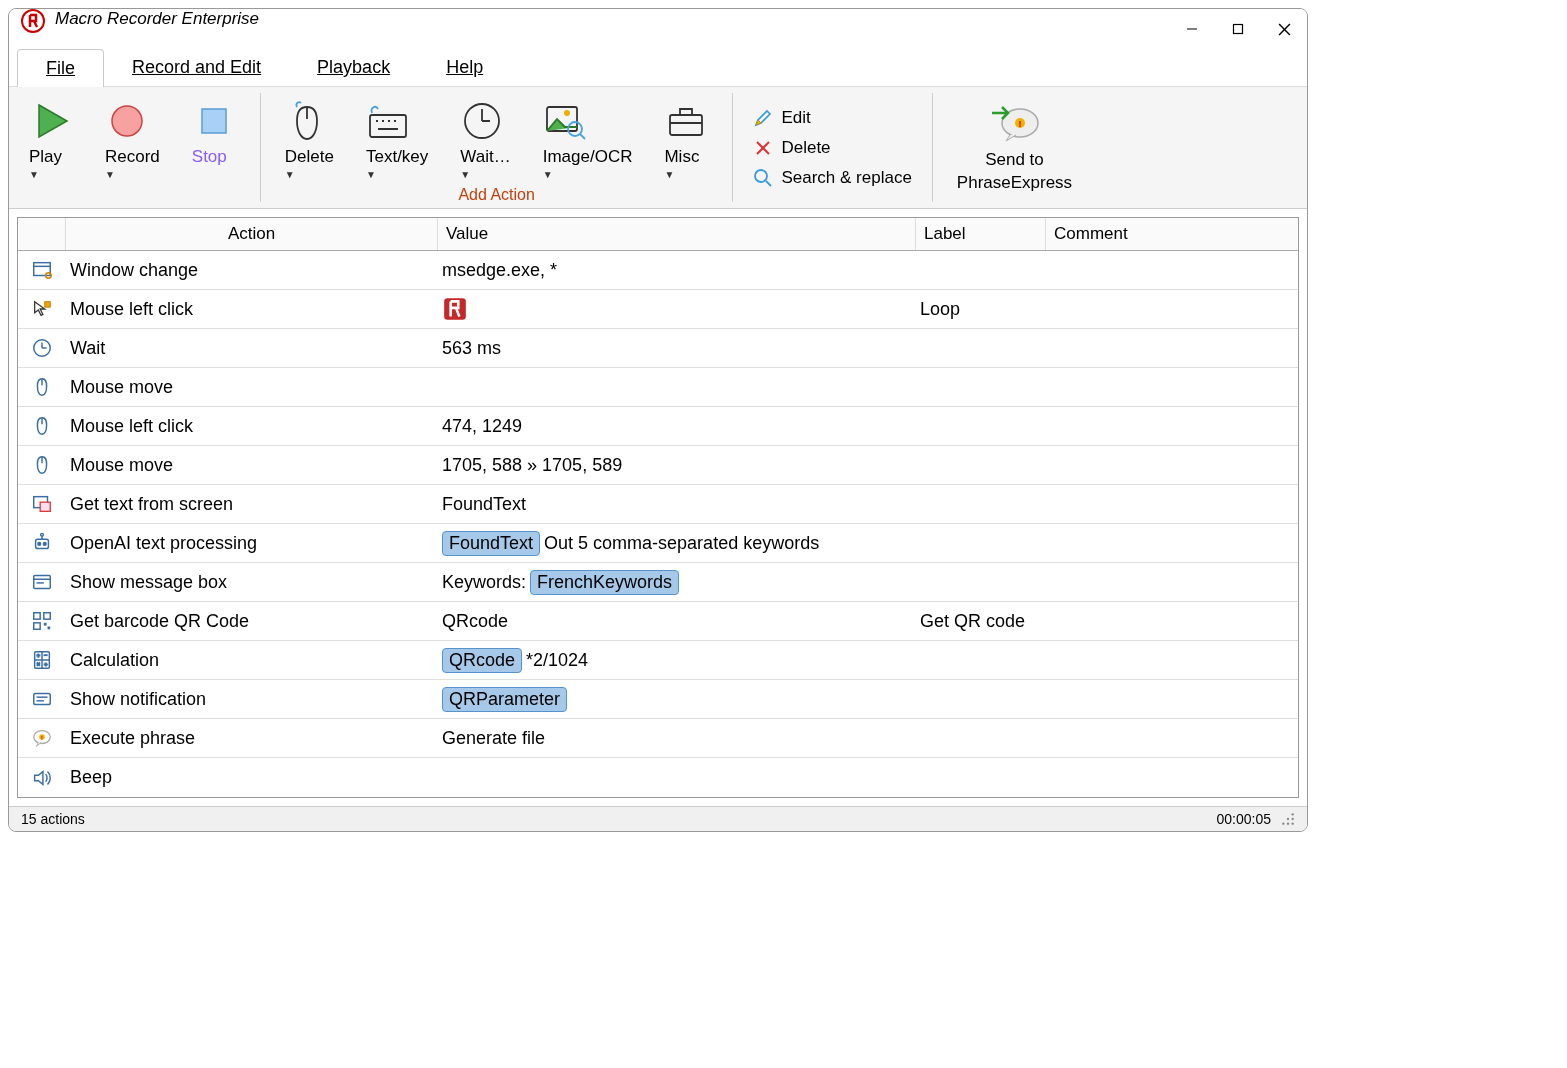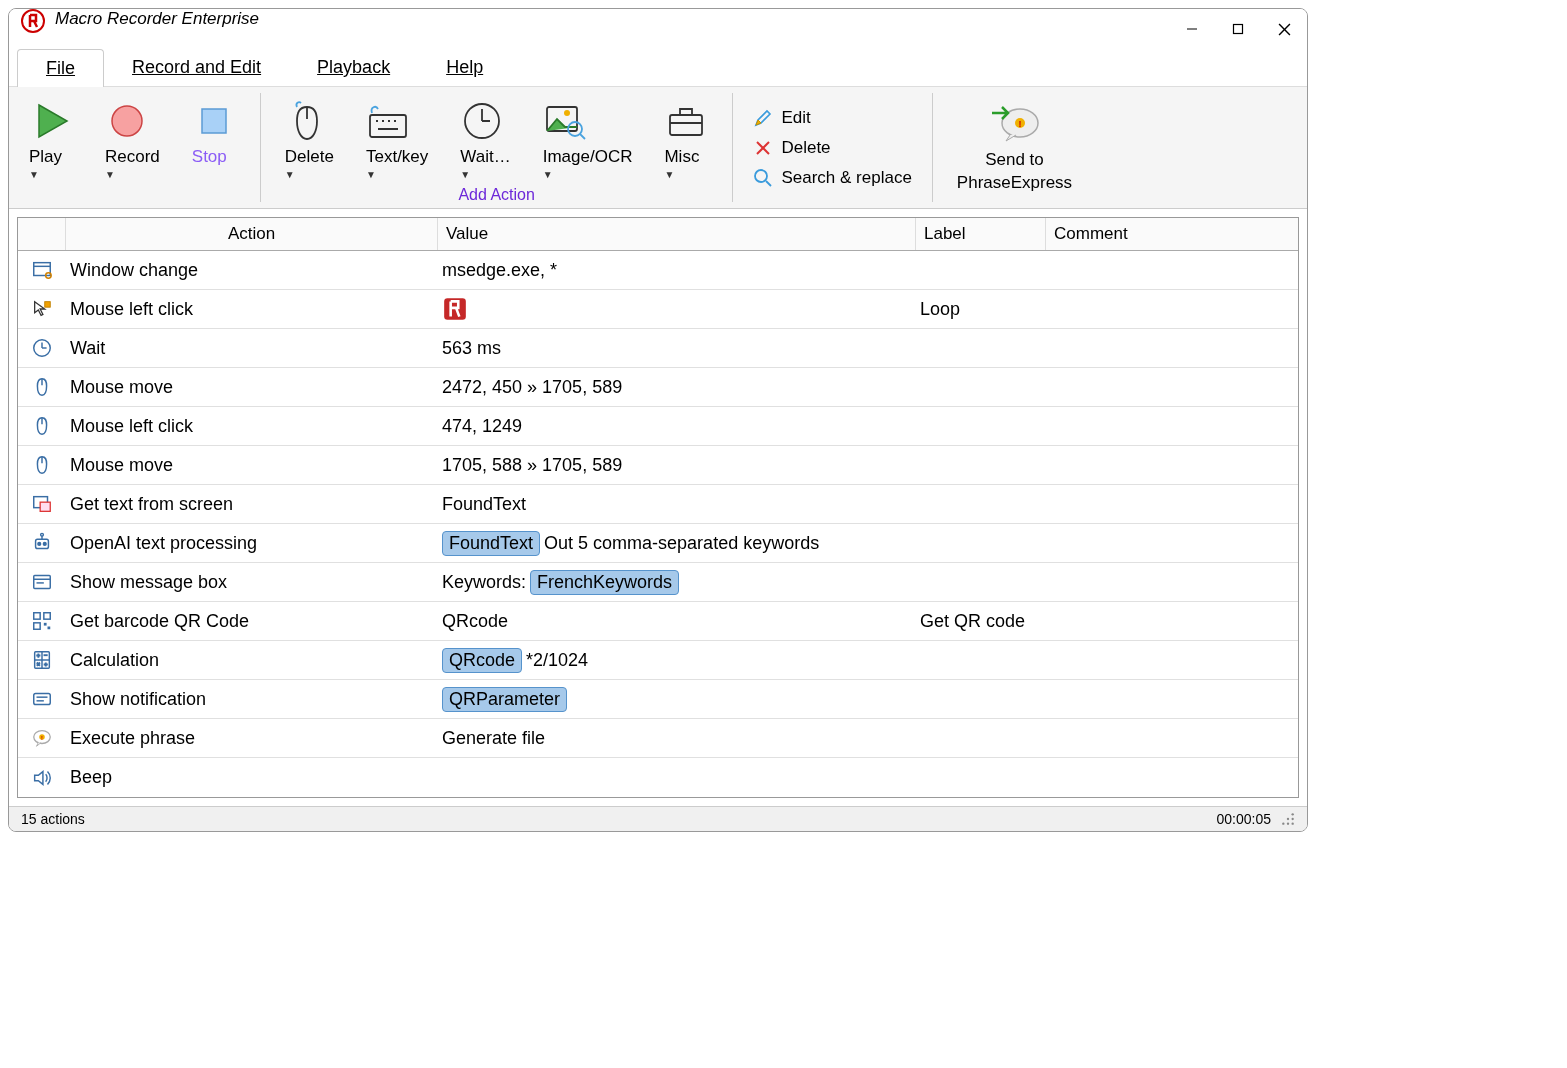--- a/index.html
+++ b/index.html
@@ -15,21 +15,21 @@
     
     
     .menubar { height: 38px; display: flex; align-items: stretch; padding: 0 8px; border-bottom: 1px solid #ddd; text-decoration: underline; }
     .menubar .menu-item { padding: 0 28px; display: flex; align-items: center; font-size: 18px; cursor: pointer; border-top-left-radius: 4px; border-top-right-radius: 4px; }
     .menubar .menu-item.active { background: #fff; border: 1px solid #ccc; border-bottom: none; position: relative; margin-bottom: -1px; }
     
     
     .ribbon { display: flex; align-items: stretch; background: #f5f5f5; border-bottom: 1px solid #ccc; }
     .ribbon-group { display: flex; flex-direction: column; justify-content: space-between; padding: 8px 6px 4px 6px; position: relative; }
     .ribbon-sep { width: 1px; background: #ccc; margin: 6px 4px; }
-    .ribbon-group-label { text-align: center; font-size: 16px; color: #6d28d9; margin-top: 2px; }
+    .ribbon-group-label { text-align: center; font-size: 16px; color: #c2410c; margin-top: 2px; }
     .ribbon-buttons { display: flex; gap: 4px; }
     .ribbon-btn { display: flex; flex-direction: column; align-items: flex-start; padding: 4px 14px; cursor: pointer; border-radius: 4px; min-width: 68px; }
     .ribbon-btn .icon-large { width: 44px; height: 44px; display: flex; align-items: center; justify-content: center; margin-bottom: 4px; }
     .ribbon-btn .label { font-size: 17px; white-space: nowrap; }
     .ribbon-btn .dropdown-marker { font-size: 10px; color: #333; margin-top: 2px; }
     .ribbon-btn.disabled { color: #8b5cf6; }
     .ribbon-linkgroup { display: flex; flex-direction: column; justify-content: center; gap: 10px; padding: 10px 16px; }
     .ribbon-link { display: flex; align-items: flex-start; gap: 8px; font-size: 17px; cursor: pointer; }
     .ribbon-link .small-icon { width: 20px; height: 20px; display: flex; align-items: center; justify-content: center; }
     .send-group { display: flex; flex-direction: column; align-items: center; justify-content: center; padding: 8px 20px; cursor: pointer; }
@@ -301,23 +301,20 @@
             <div class="gc-comment"></div>
           </div>
           <div class="grid-row">
             <div class="gc-icon">
               <svg viewBox="0 0 24 24" stroke="#3a6ea5" stroke-width="1.6" fill="none">
                 <path d="M12 3 C8 3 7 6 7 11 C7 17 9 21 12 21 C15 21 17 17 17 11 C17 6 16 3 12 3 Z"></path>
                 <line x1="12" y1="3" x2="12" y2="10"></line>
               </svg>
             </div>
             <div class="gc-action">Mouse move</div>
-            <div class="gc-value">
-              <span>2472, 450 » 1705, 589</span>
-            </div>
             <div class="gc-label"></div>
             <div class="gc-comment"></div>
           </div>
           <div class="grid-row">
             <div class="gc-icon">
               <svg viewBox="0 0 24 24" stroke="#3a6ea5" stroke-width="1.6" fill="none">
                 <path d="M12 3 C8 3 7 6 7 11 C7 17 9 21 12 21 C15 21 17 17 17 11 C17 6 16 3 12 3 Z"></path>
                 <line x1="12" y1="3" x2="12" y2="10"></line>
               </svg>
             </div>

